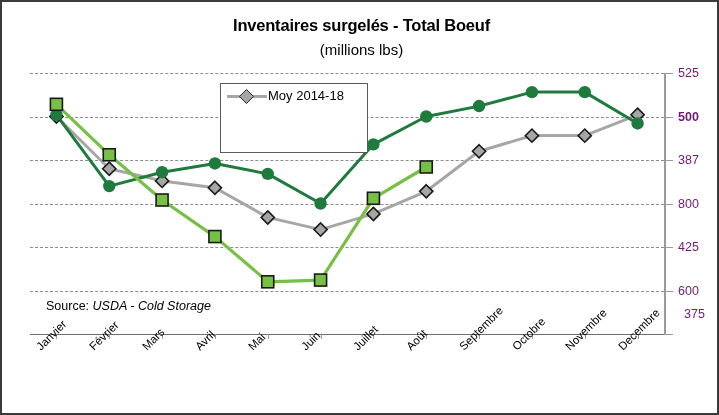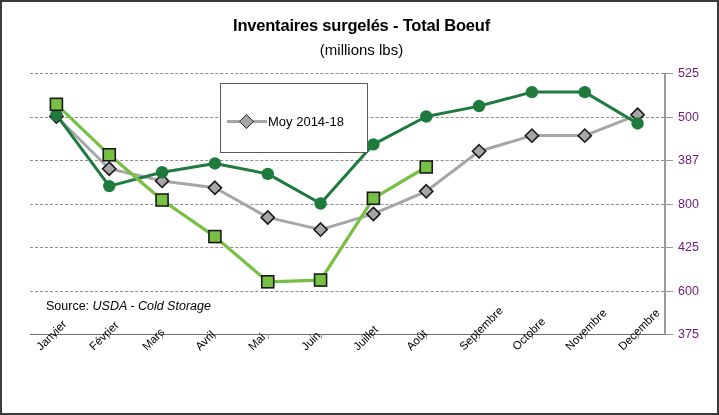--- a/index.html
+++ b/index.html
@@ -54,21 +54,21 @@
   .xlabel {
     position:absolute; font-size:11.5px; color:#000; white-space:nowrap;
     transform-origin:left top; transform:rotate(-45deg);
   }
   #svg-series { position:absolute; left:0; top:0; width:719px; height:415px; }
   #legend {
     position:absolute; left:218px; top:81px; width:148px; height:70px;
     border:1px solid #5a5a5a; background:#ffffff;
     padding:4px 0 0 6px;
   }
-  .legend-row { height:21px; display:flex; align-items:flex-end;margin-top:20px; }
+  .legend-row { height:21px; display:flex; align-items:flex-start; }
   .legend-key { width:40px; height:16px; position:relative; flex:0 0 40px; }
   .legend-key .lk-line {
     position:absolute; top:7px; left:0; width:40px; height:2.5px;
   }
   .legend-key .lk-mark {
     position:absolute; left:13px; top:2px; width:13px; height:13px;
   }
   .mk-diamond {
     background:#a6a6a6; border:1.5px solid #1a1a1a;
     transform:rotate(45deg) scale(.82);
@@ -148,31 +148,31 @@
     </div>
   </div>
 
   <div id="source">
     <span>Source: </span><span class="src-em">USDA - Cold Storage</span>
   </div>
 
 <div class="ytick" style="top: 71px;"></div>
     <div class="ylabel" style="top: 71px;">525</div>
     <div class="ytick" style="top: 114.5px;"></div>
-    <div class="ylabel" style="top: 114.5px;">500</div>
+    <div class="ylabel" style="top: 114.5px; font-weight: bold;">500</div>
     <div class="ytick" style="top: 158px;"></div>
     <div class="ylabel" style="top: 158px;">387</div>
     <div class="ytick" style="top: 201.5px;"></div>
     <div class="ylabel" style="top: 201.5px;">800</div>
     <div class="ytick" style="top: 245px;"></div>
     <div class="ylabel" style="top: 245px;">425</div>
     <div class="ytick" style="top: 288.5px;"></div>
     <div class="ylabel" style="top: 288.5px;">600</div>
     <div class="ytick" style="top: 332px;"></div>
-    <div class="ylabel" style="top: 332px;">375</div>
+    <div class="ylabel" style="top: 312px; margin-left: 6px;">375</div>
     <div class="xtick" style="left: 54.4167px;"></div>
     <div class="xlabel" style="left: 32.4167px; top: 342px;">Janvier</div>
     <div class="xtick" style="left: 107.25px;"></div>
     <div class="xlabel" style="left: 85.25px; top: 342px;">Février</div>
     <div class="xtick" style="left: 160.083px;"></div>
     <div class="xlabel" style="left: 138.083px; top: 342px;">Mars</div>
     <div class="xtick" style="left: 212.917px;"></div>
     <div class="xlabel" style="left: 190.917px; top: 342px;">Avril</div>
     <div class="xtick" style="left: 265.75px;"></div>
     <div class="xlabel" style="left: 243.75px; top: 342px;">Mai</div>

